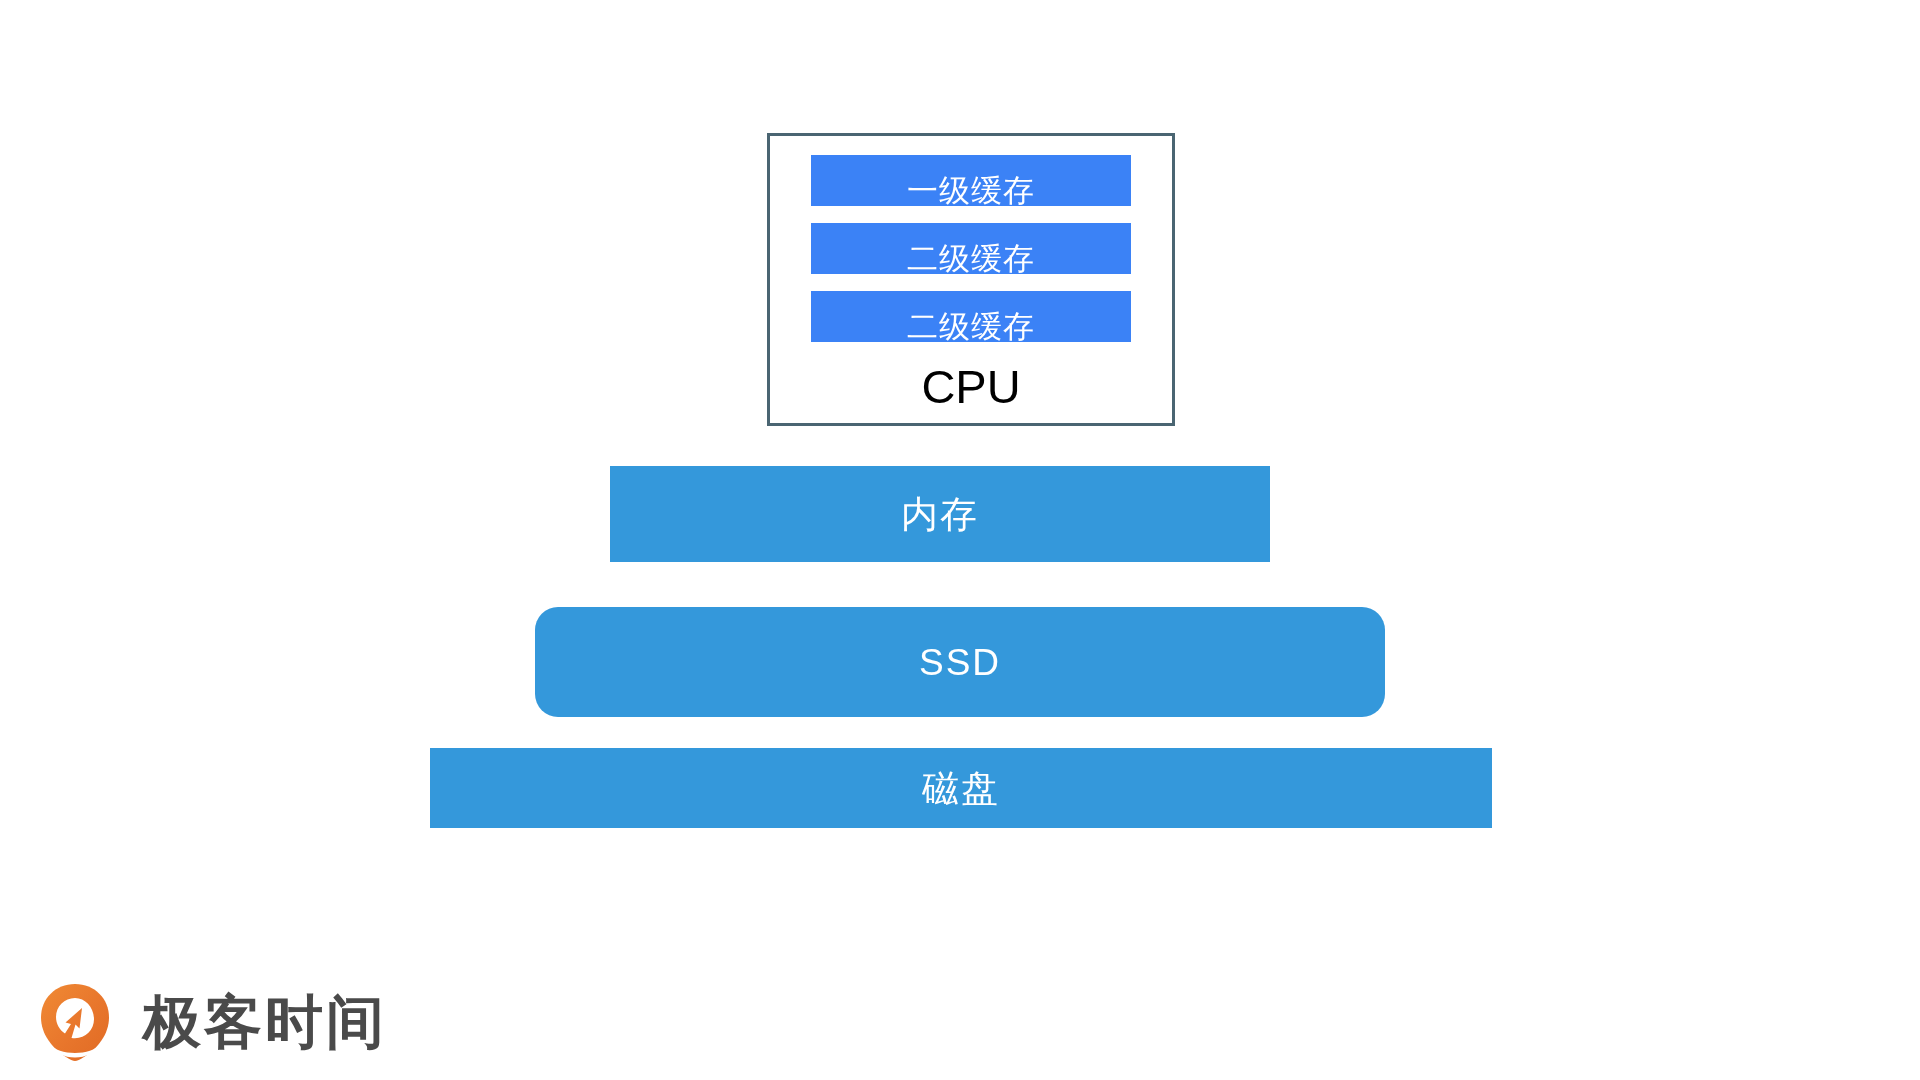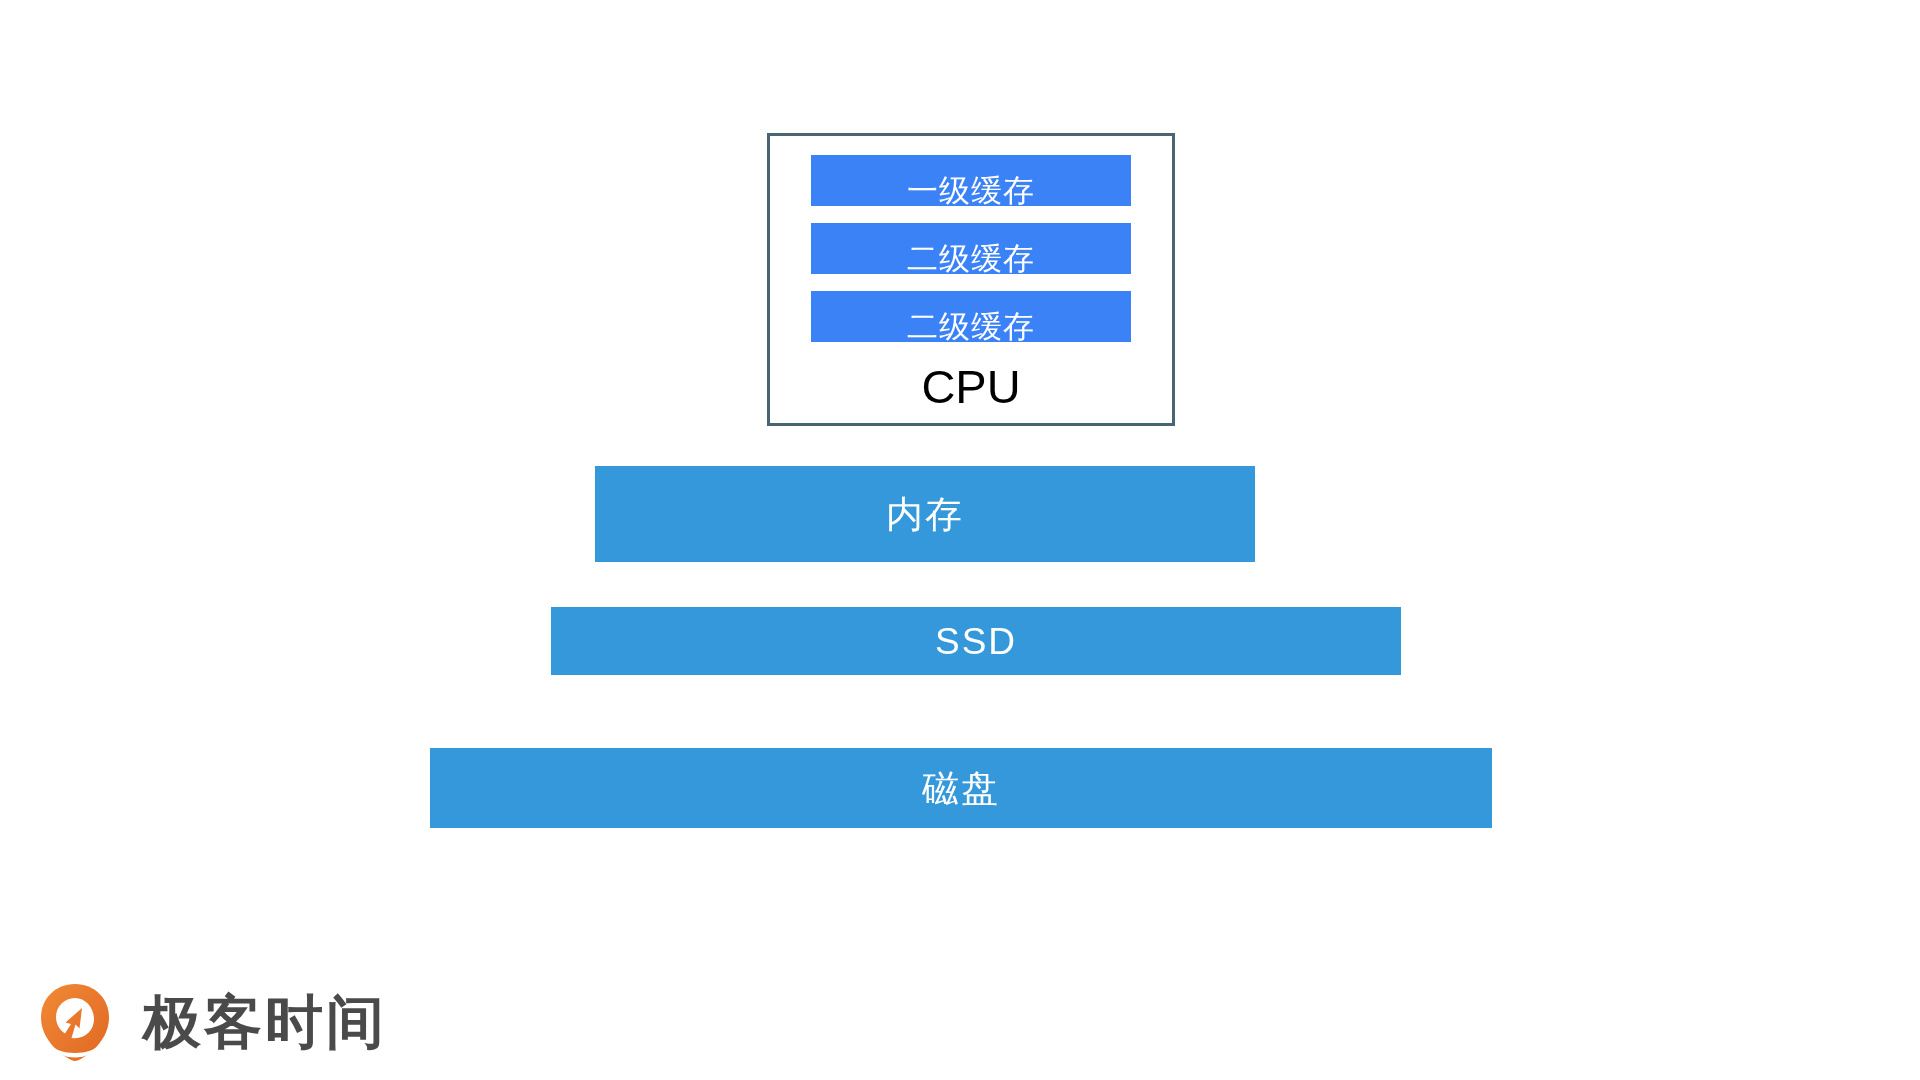--- a/index.html
+++ b/index.html
@@ -72,22 +72,22 @@
   }
 
   .tier .bar-label {
     color: #ffffff;
     font-size: 37px;
     line-height: 1;
     letter-spacing: 2px;
     white-space: nowrap;
   }
 
-  .tier-memory { left: 595px; top: 466px; width: 660px; height: 96px; }
-  .tier-ssd    { left: 551px; top: 607px; width: 850px; height: 68px; }
+  .tier-memory { left: 610px; top: 466px; width: 660px; height: 96px; }
+  .tier-ssd    { left: 535px; top: 607px; width: 850px; height: 110px; border-radius: 23px; }
   .tier-disk   { left: 430px; top: 748px; width: 1062px; height: 80px; }
 
   
   .brand {
     position: absolute;
     left: 38px;
     top: 982px;
     display: flex;
     align-items: center;
     gap: 31px;

